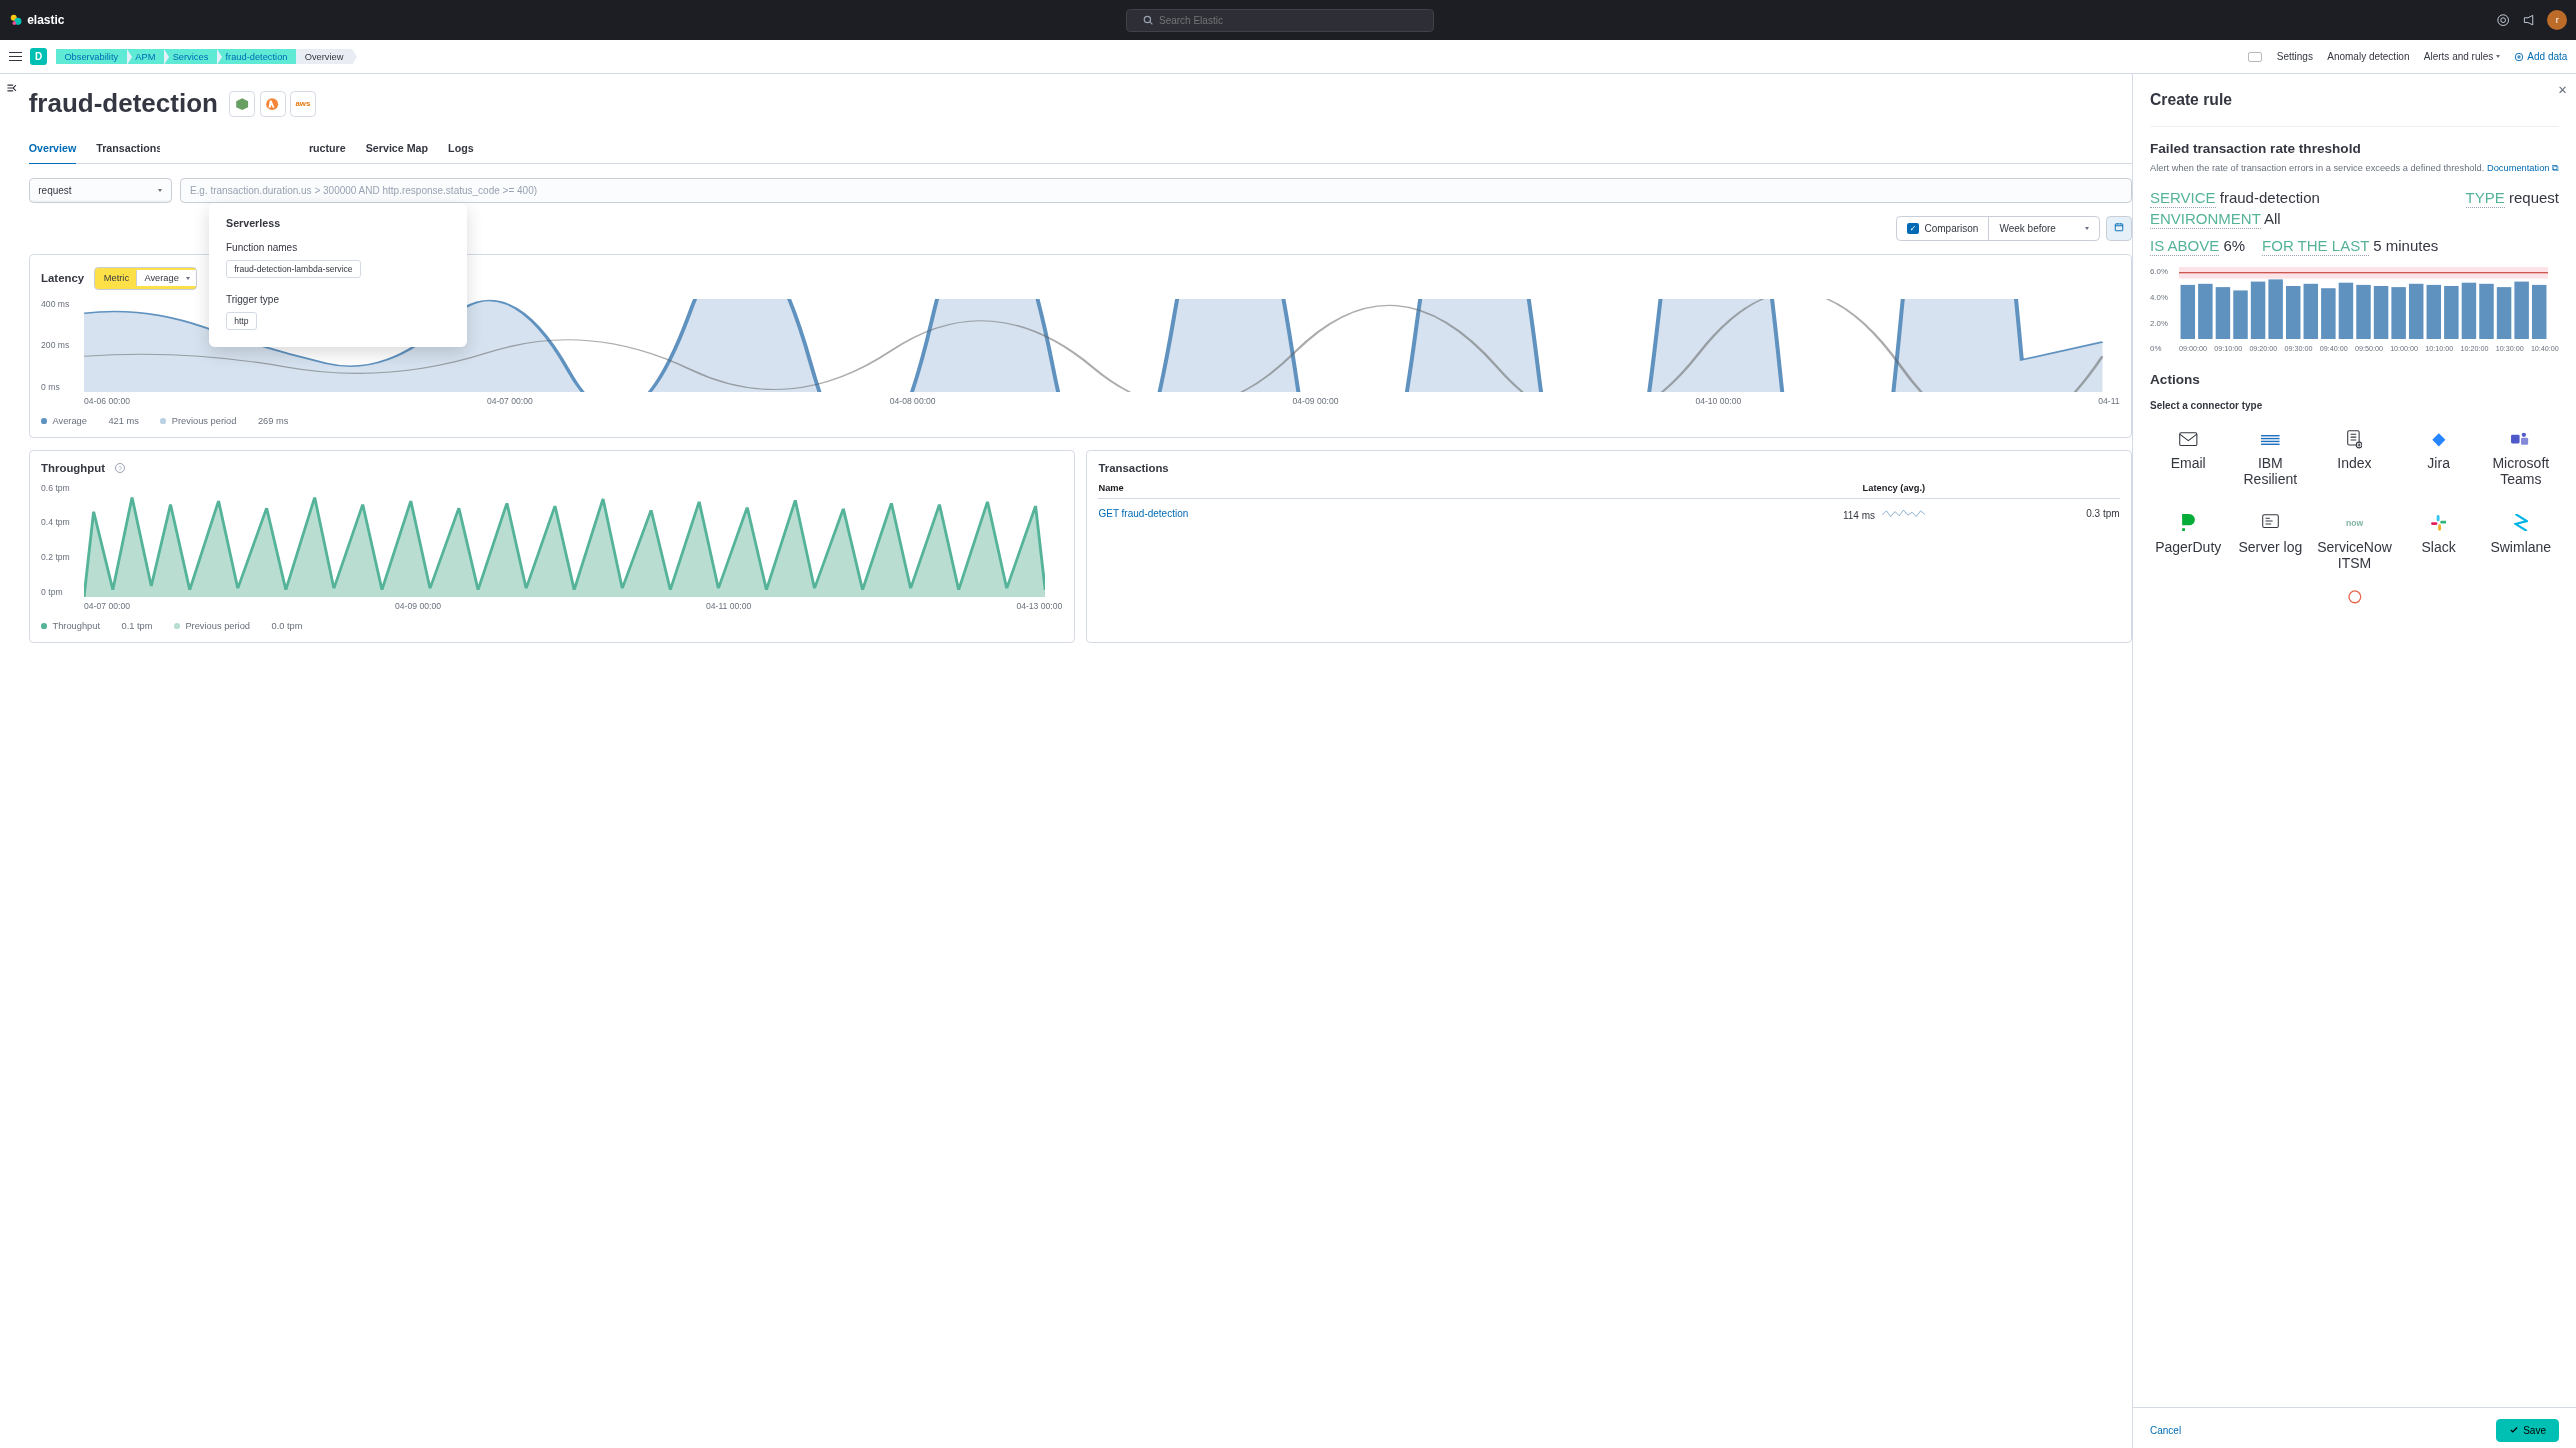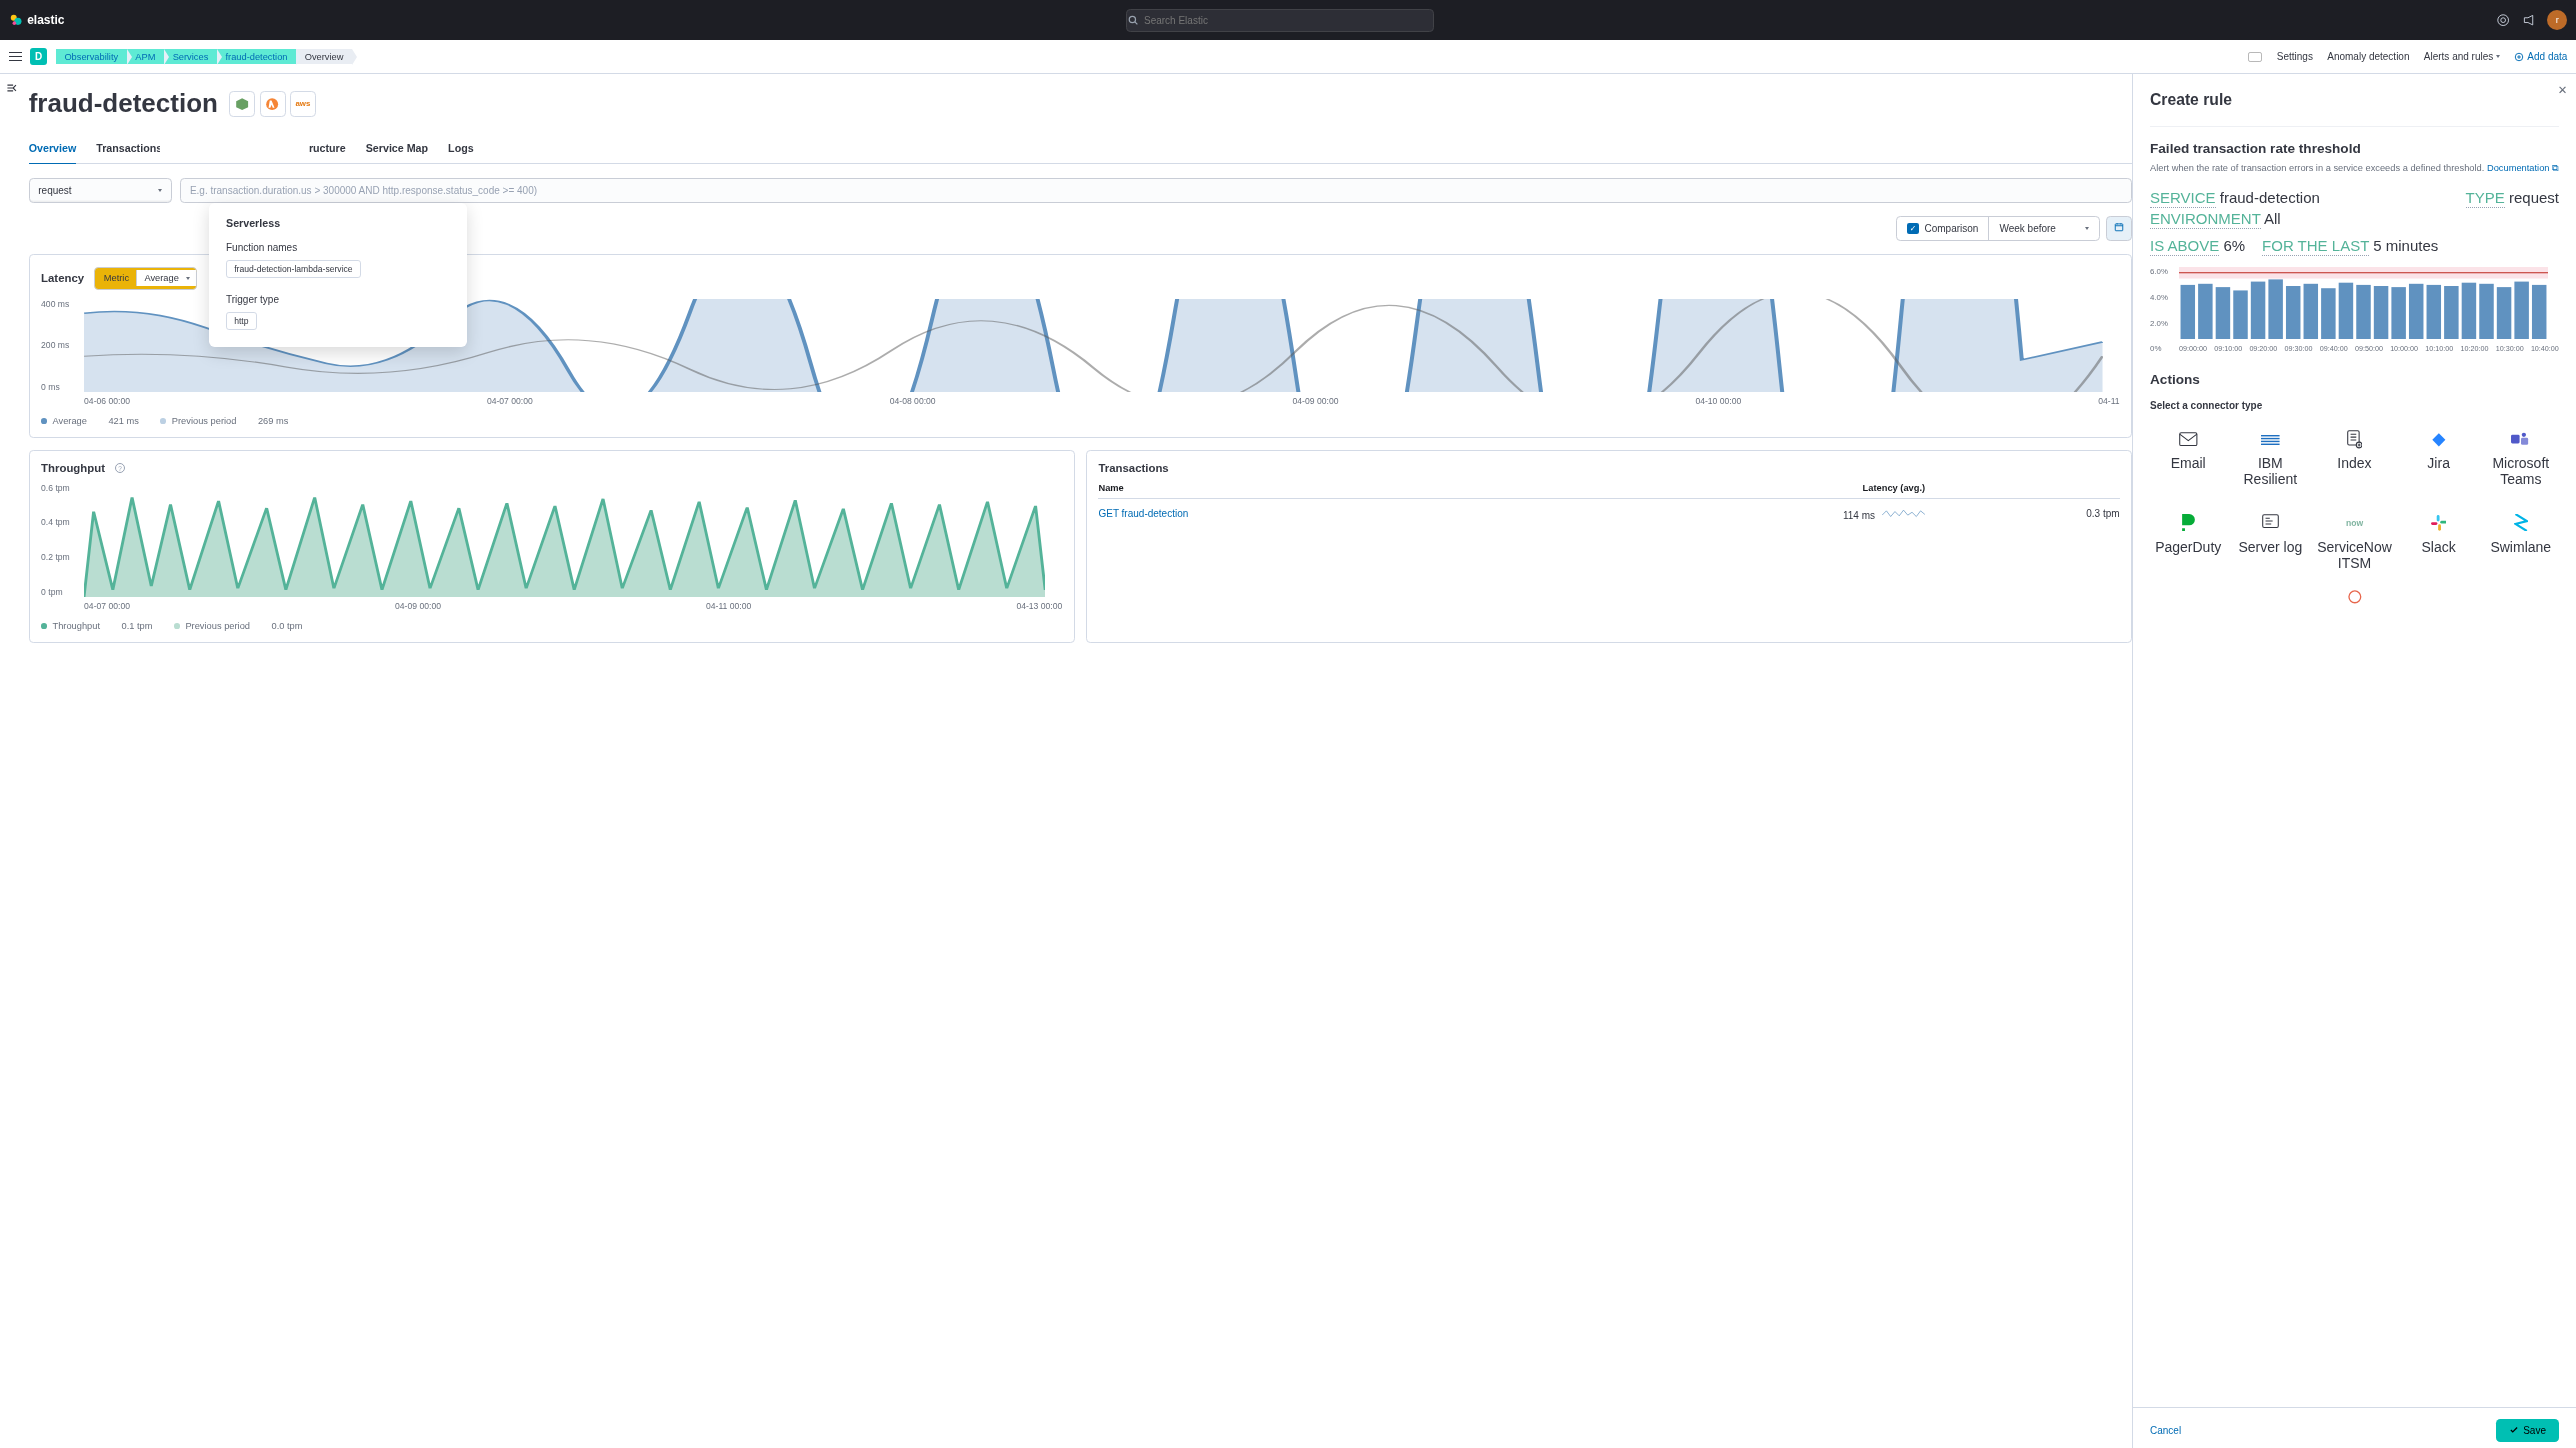--- a/index.html
+++ b/index.html
@@ -4,21 +4,21 @@
 <style>
 * { margin: 0; padding: 0; box-sizing: border-box; font-family: -apple-system, BlinkMacSystemFont, "Segoe UI", Helvetica, Arial, sans-serif; }
 body { background: #fff; color: #343741; font-size: 10px; }
 
 
 .top-nav { background: #1d1e24; height: 40px; display: flex; align-items: center; padding: 0 8.6px; }
 .logo { display: flex; align-items: center; gap: 4.3px; }
 .logo-icon { width: 14.3px; height: 14.3px; }
 .logo-text { color: #fff; font-weight: 700; font-size: 12px; }
 .search-wrap { flex: 1; display: flex; justify-content: center; }
-.search-box { background: #2d2e36; border: 0.7px solid #414247; border-radius: 4.3px; height: 23px; width: 308px; display: flex; align-items: center; padding: 0 1px; gap: 5.7px; }
+.search-box { background: #2d2e36; border: 0.7px solid #414247; border-radius: 4.3px; height: 23px; width: 308px; display: flex; align-items: center; padding: 0 16px; gap: 5.7px; }
 .search-box input { background: transparent; border: none; color: #9aa3b0; outline: none; flex: 1; font-size: 10px; }
 .nav-icons { display: flex; align-items: center; gap: 11.4px; }
 .nav-icon { width: 14.3px; height: 14.3px; color: #d3dae6; position: relative; }
 .pink-dot::after { content: ''; position: absolute; top: -1.4px; right: -1.4px; width: 5px; height: 5px; background: #f04e98; border-radius: 50%; }
 .avatar { width: 20px; height: 20px; border-radius: 50%; background: #bd6b28; display: flex; align-items: center; justify-content: center; color: #fff; font-size: 9.3px; }
 
 
 .sub-nav { height: 34px; border-bottom: 0.7px solid #d3dae6; display: flex; align-items: center; padding: 0 8.6px; gap: 8.6px; }
 .hamburger { width: 13px; height: 10px; display: flex; flex-direction: column; justify-content: space-between; }
 .hamburger span { height: 1.4px; background: #343741; }
@@ -71,21 +71,21 @@
 .comp-seg { padding: 5.7px 10px; display: flex; align-items: center; gap: 5.7px; border-right: 0.7px solid #c9cdd6; }
 .comp-seg:last-child { border-right: none; }
 .checkbox { width: 11.4px; height: 11.4px; background: #006bb4; border-radius: 2.1px; display: flex; align-items: center; justify-content: center; }
 .checkbox::after { content: '✓'; color: #fff; font-size: 7.9px; }
 .cal-btn { border: 0.7px solid #c9cdd6; border-radius: 4.3px; padding: 5.7px 7.2px; margin-left: 5.7px; background: #e6f0f8; }
 
 
 .panel { border: 0.7px solid #d3dae6; border-radius: 4.3px; padding: 11.4px; margin-bottom: 11.4px; }
 .panel-head { display: flex; align-items: center; gap: 10px; margin-bottom: 8.6px; }
 .panel-title { font-size: 11.4px; font-weight: 700; }
-.metric-pill { background: #eab308; border: 0.7px solid #c9cdd6; border-radius: 4.3px; padding: 2.9px 0 2.9px 8.6px; display: flex; align-items: center; gap: 7.2px; font-size: 9.3px; }
+.metric-pill { background: #fde047; border: 0.7px solid #c9cdd6; border-radius: 4.3px; padding: 2.9px 0 2.9px 8.6px; display: flex; align-items: center; gap: 7.2px; font-size: 9.3px; }
 .metric-pill .sel { background: #fff; padding: 2.9px 17px 2.9px 7.2px; border-left: 0.7px solid #c9cdd6; position: relative; }
 .chart { height: 93px; position: relative; }
 .x-axis { display: flex; justify-content: space-between; font-size: 8.6px; color: #69707d; margin-top: 4.3px; }
 .y-axis { position: absolute; left: 0; top: 0; bottom: 0; width: 43px; display: flex; flex-direction: column; justify-content: space-between; font-size: 8.6px; color: #69707d; }
 .legend { display: flex; gap: 21.5px; margin-top: 10px; font-size: 9.3px; color: #69707d; align-items: center; }
 .legend-item { display: flex; align-items: center; gap: 5.7px; }
 .dot { width: 5.7px; height: 5.7px; border-radius: 50%; }
 .dot.blue { background: #6092c0; }
 .dot.lblue { background: #bcd0e3; }
 .dot.green { background: #54b399; }

